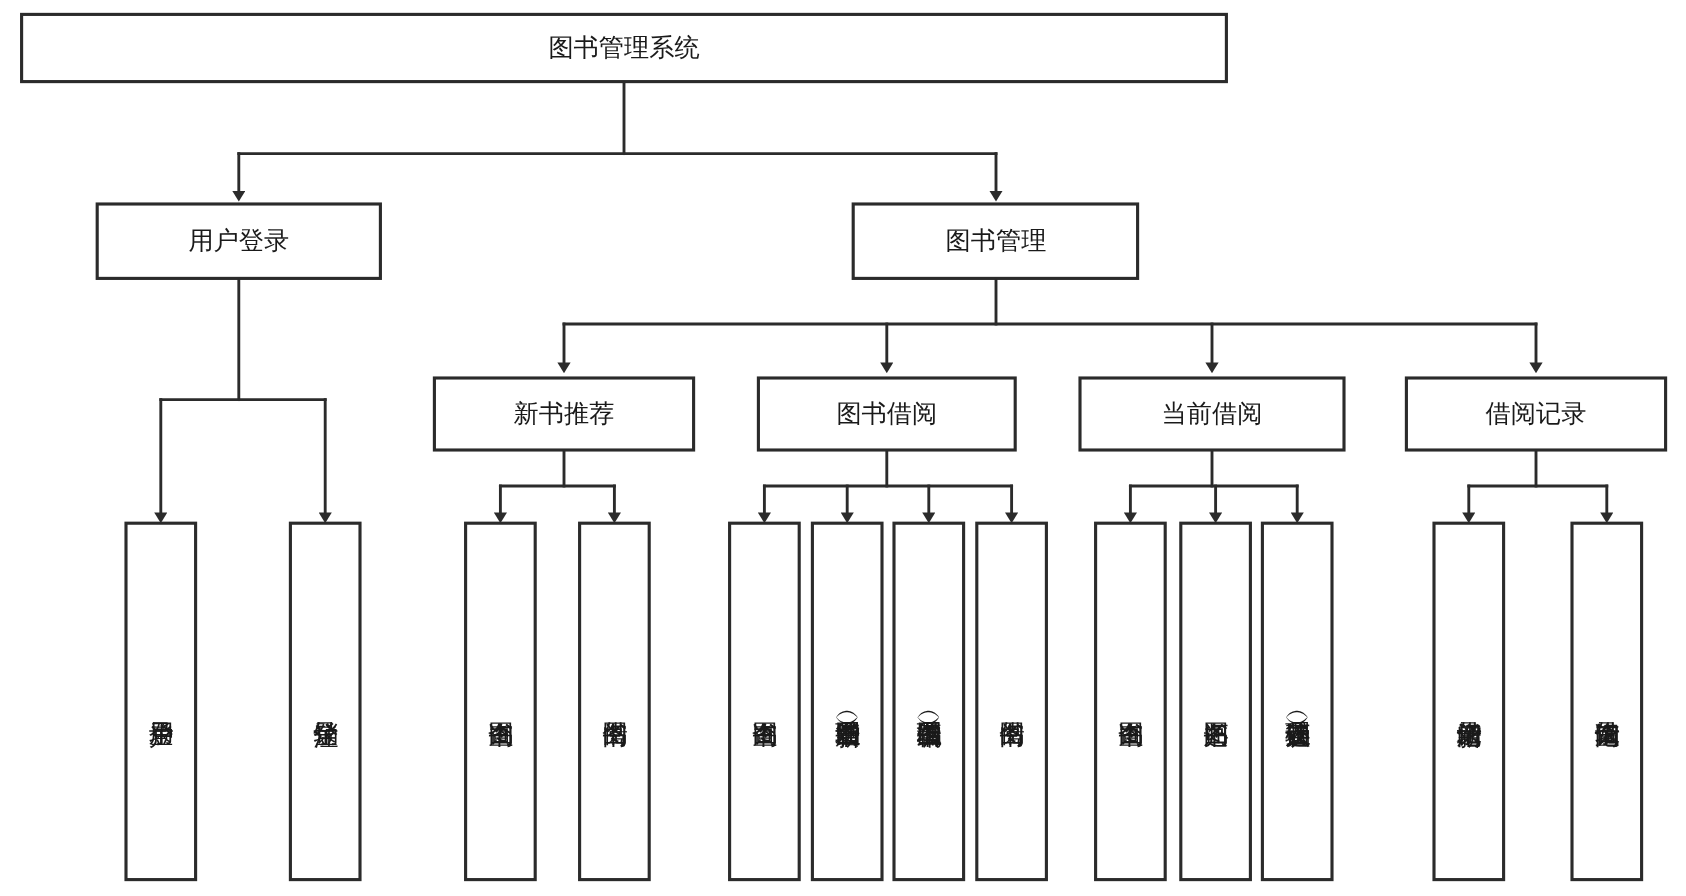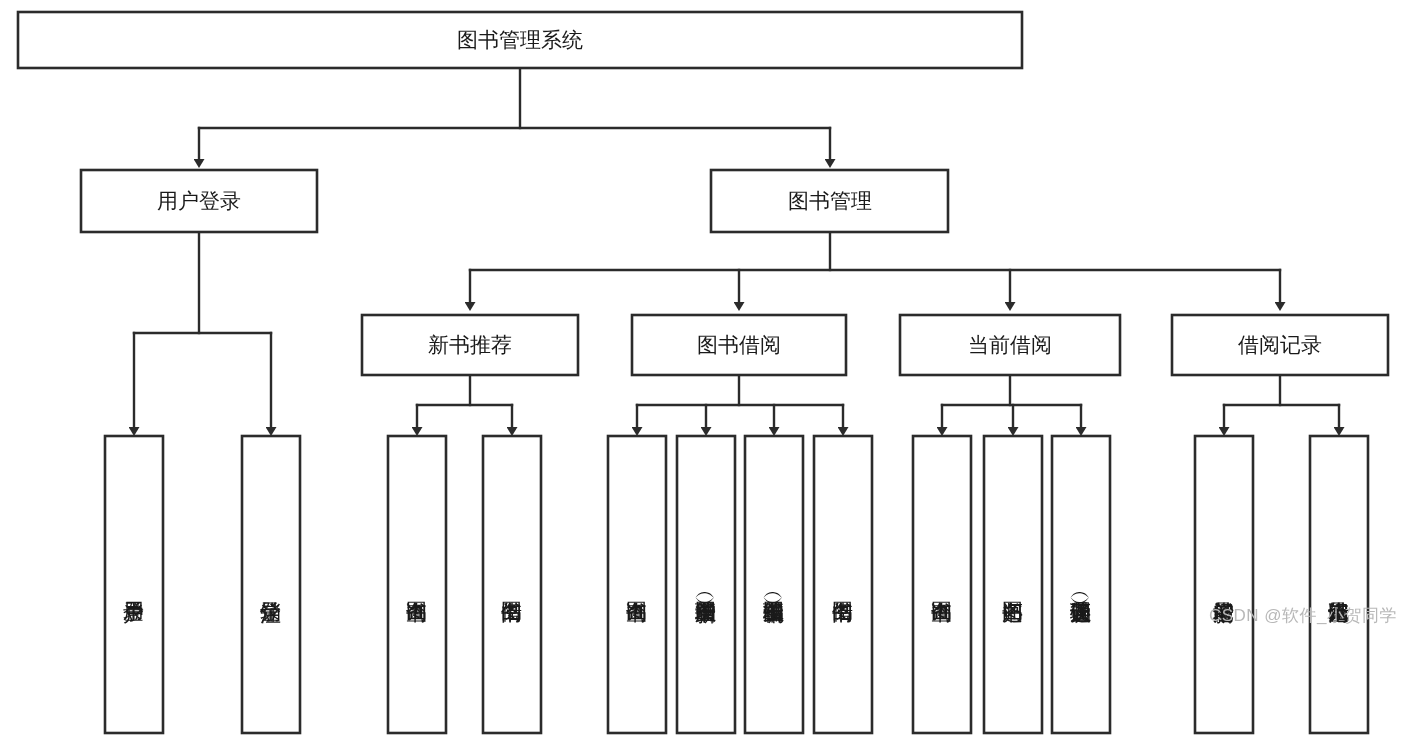--- a/index.html
+++ b/index.html
@@ -216,14 +216,13 @@
     <g>
       <rect class="node-rect" x="1195" y="436" width="58" height="297"></rect>
       <text class="node-label-v" x="1224" y="585">新增借阅记录</text>
     </g>
     <g>
       <rect class="node-rect" x="1310" y="436" width="58" height="297"></rect>
       <text class="node-label-v" x="1339" y="585">查询借阅记录</text>
     </g>
   </svg>
 
-  <div class="watermark">CSDN @软件_小贺同学</div>
 </div>
 
 </body></html>

